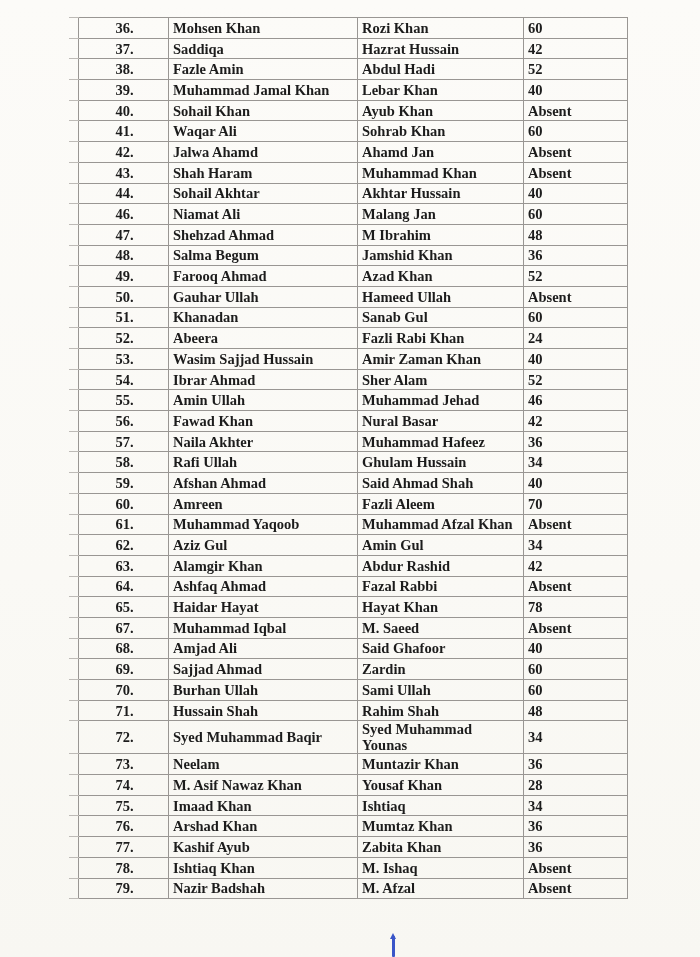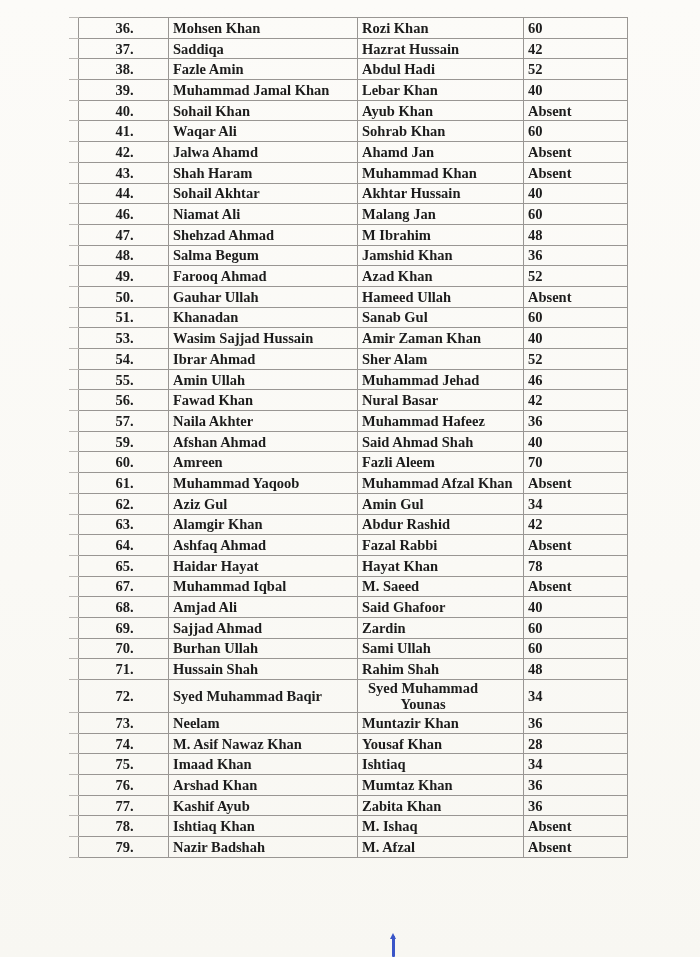--- a/index.html
+++ b/index.html
@@ -64,21 +64,20 @@
     position: absolute;
     left: -10px;
     bottom: -1px;
     width: 10px;
     height: 1px;
     background: #bdbab6;
   }
   td.cell-father.wrap {
     white-space: normal;
     padding-right: 39px;
-    text-align: center;
   }
   
   .pen-mark {
     position: absolute;
     left: 392px;
     top: 936px;
     width: 3px;
     height: 21px;
     background: #3a55c8;
     border-radius: 1px;
@@ -191,20 +190,26 @@
     <td class="cell-father">Hameed Ullah</td>
     <td class="cell-marks">Absent</td>
   </tr>
         <tr>
     <td class="cell-serial">51.</td>
     <td class="cell-name">Khanadan</td>
     <td class="cell-father">Sanab Gul</td>
     <td class="cell-marks">60</td>
   </tr>
         <tr>
+    <td class="cell-serial">52.</td>
+    <td class="cell-name">Abeera</td>
+    <td class="cell-father">Fazli Rabi Khan</td>
+    <td class="cell-marks">24</td>
+  </tr>
+        <tr>
     <td class="cell-serial">53.</td>
     <td class="cell-name">Wasim Sajjad Hussain</td>
     <td class="cell-father">Amir Zaman Khan</td>
     <td class="cell-marks">40</td>
   </tr>
         <tr>
     <td class="cell-serial">54.</td>
     <td class="cell-name">Ibrar Ahmad</td>
     <td class="cell-father">Sher Alam</td>
     <td class="cell-marks">52</td>
@@ -221,20 +226,26 @@
     <td class="cell-father">Nural Basar</td>
     <td class="cell-marks">42</td>
   </tr>
         <tr>
     <td class="cell-serial">57.</td>
     <td class="cell-name">Naila Akhter</td>
     <td class="cell-father">Muhammad Hafeez</td>
     <td class="cell-marks">36</td>
   </tr>
         <tr>
+    <td class="cell-serial">58.</td>
+    <td class="cell-name">Rafi Ullah</td>
+    <td class="cell-father">Ghulam Hussain</td>
+    <td class="cell-marks">34</td>
+  </tr>
+        <tr>
     <td class="cell-serial">59.</td>
     <td class="cell-name">Afshan Ahmad</td>
     <td class="cell-father">Said Ahmad Shah</td>
     <td class="cell-marks">40</td>
   </tr>
         <tr>
     <td class="cell-serial">60.</td>
     <td class="cell-name">Amreen</td>
     <td class="cell-father">Fazli Aleem</td>
     <td class="cell-marks">70</td>

